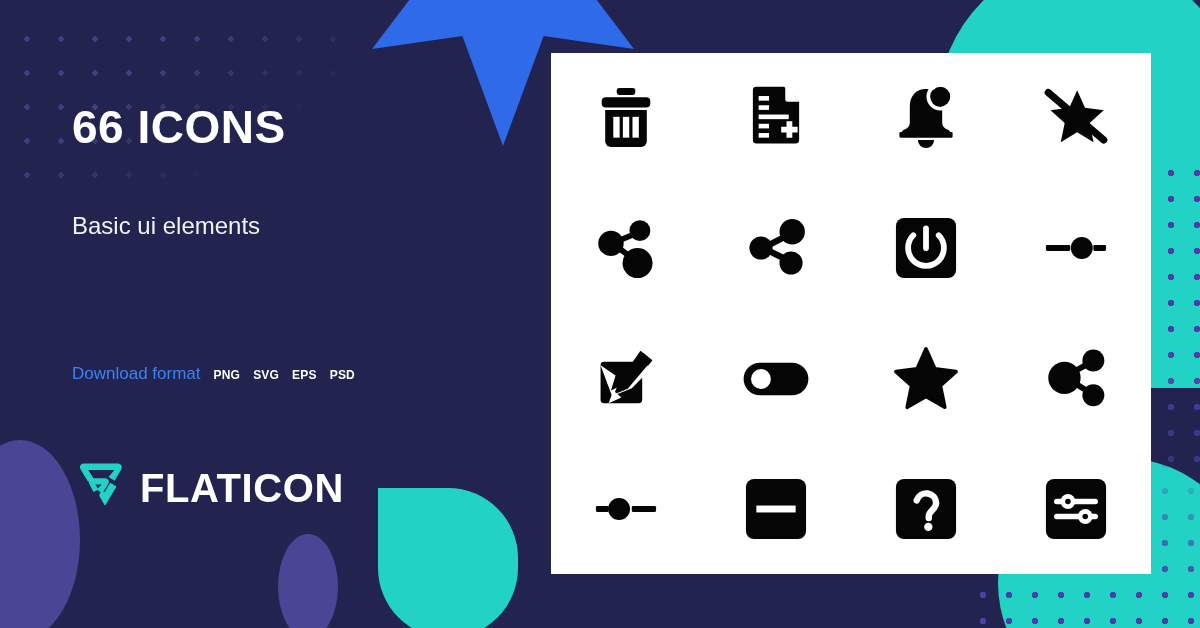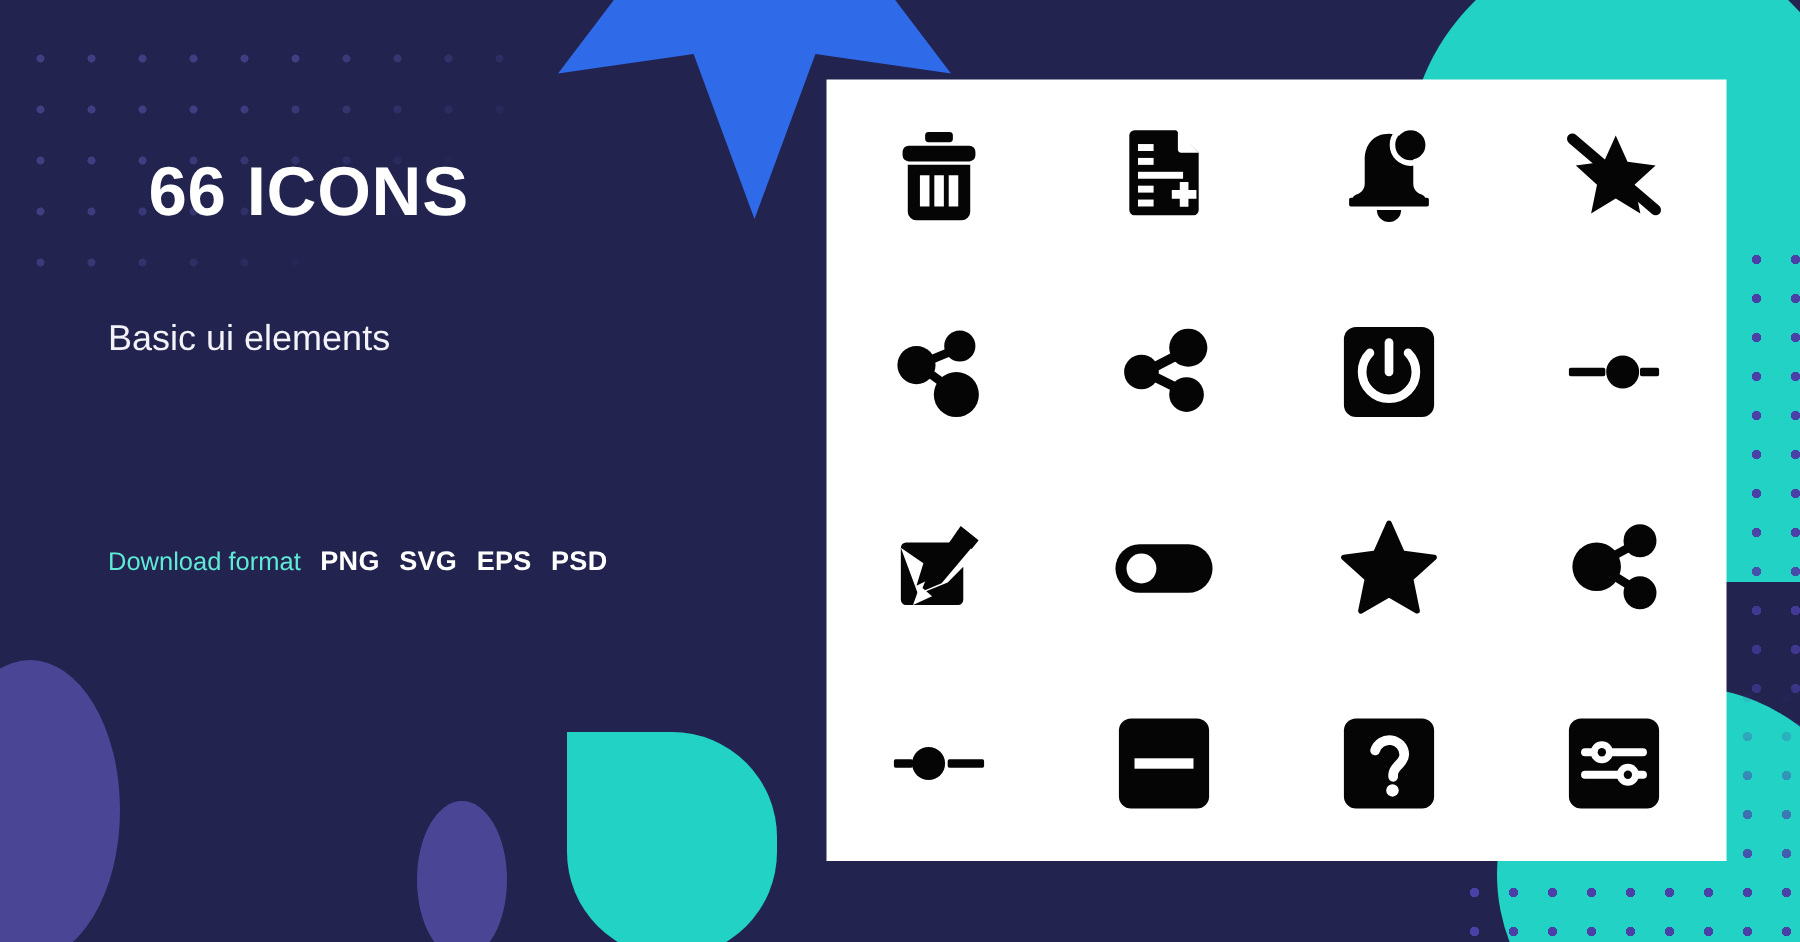--- a/index.html
+++ b/index.html
@@ -58,32 +58,32 @@
   .indigo-circle-left{
     position:absolute;left:-40px;top:440px;width:120px;height:200px;
     background:#4b4596;border-radius:50%;
   }
 
   
   .left{position:absolute;left:0;top:0;width:552px;height:628px;}
   .title{
     position:absolute;left:72px;top:104px;
     color:#ffffff;font-size:46px;font-weight:bold;letter-spacing:0.5px;
-    line-height:1;white-space:nowrap;margin-left:27px;
+    line-height:1;white-space:nowrap;
   }
   .subtitle{
     position:absolute;left:72px;top:214px;
     color:#f2f2f8;font-size:24px;font-weight:400;line-height:1;white-space:nowrap;
   }
   .formats{
     position:absolute;left:72px;top:364px;
     display:flex;align-items:baseline;gap:13px;white-space:nowrap;
   }
-  .formats .lbl{color:#5eead4;font-size:17px;font-weight:400;}
-  .formats .fmt{color:#ffffff;font-size:18px;font-weight:bold;letter-spacing:0.2px;}
+  .formats .lbl{color:#3b82f6;font-size:17px;font-weight:400;}
+  .formats .fmt{color:#ffffff;font-size:12px;font-weight:bold;letter-spacing:0.2px;}
   .formats .fmt:first-of-type{margin-left:10px;}
 
   .logo{position:absolute;left:74px;top:462px;display:flex;align-items:center;gap:14px;}
   .logo-mark{width:52px;height:52px;display:block;}
   .logo-text{color:#ffffff;font-size:40px;font-weight:bold;letter-spacing:0.6px;line-height:1;}
 
   
   .panel{
     position:absolute;left:551px;top:53px;width:600px;height:521px;
     background:#ffffff;
@@ -117,20 +117,30 @@
     <div class="subtitle">Basic ui elements</div>
 
     <div class="formats">
       <span class="lbl">Download format</span>
       <span class="fmt">PNG</span>
       <span class="fmt">SVG</span>
       <span class="fmt">EPS</span>
       <span class="fmt">PSD</span>
     </div>
 
+    <div class="logo">
+      <span class="logo-mark">
+        <svg viewBox="0 0 52 52" xmlns="http://www.w3.org/2000/svg">
+          <path d="M6.5 7.2 C5.0 4.6 6.9 1.6 9.9 1.6 H44.0 C47.0 1.6 48.9 4.8 47.3 7.4 L40.6 18.8 L34.6 15.0 L40.4 8.0 H14.2 L19.6 16.6 L13.9 19.6 Z" fill="#22d3c5"></path>
+          <path d="M15.2 21.6 C13.8 19.2 15.5 16.2 18.3 16.2 H31.3 C34.2 16.2 35.9 19.4 34.3 21.9 L28.2 31.4 L22.9 27.6 L27.6 22.4 H21.4 L24.6 27.4 L19.4 30.0 Z" fill="#22d3c5"></path>
+          <path d="M25.9 35.0 C24.6 32.7 26.2 29.8 28.9 29.8 H30.8 L36.2 20.8 L42.5 24.6 L31.0 43.8 Z" fill="#22d3c5"></path>
+        </svg>
+      </span>
+      <span class="logo-text">FLATICON</span>
+    </div>
   </div>
 
   <div class="panel">
     <div class="grid">
 
       <div class="cell">
         <span>
           <svg viewBox="0 0 64 64" xmlns="http://www.w3.org/2000/svg">
             <rect x="24" y="6" width="16" height="6" rx="2"></rect>
             <rect x="11" y="14" width="42" height="9" rx="3.5"></rect>

